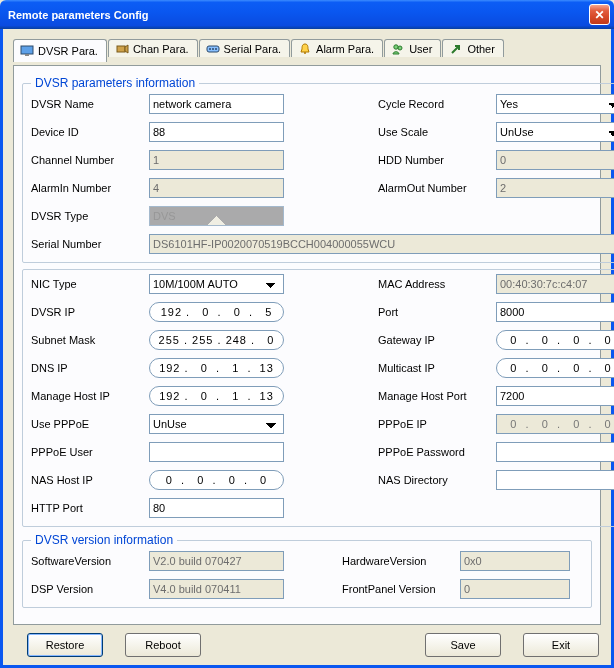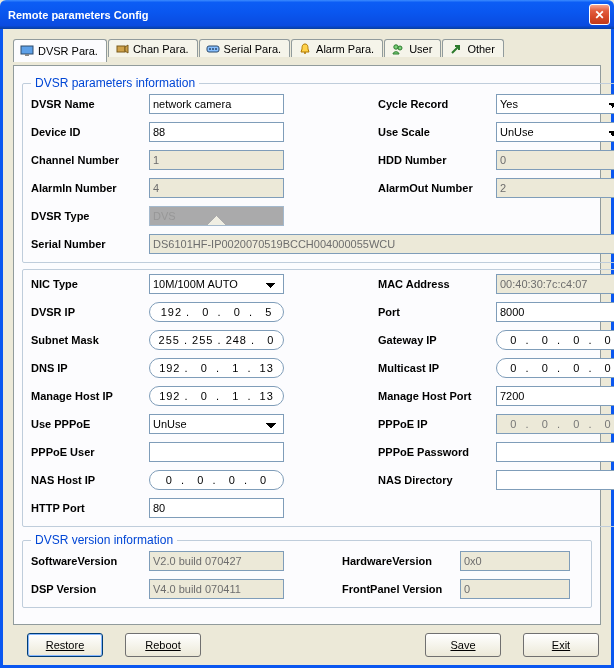--- a/index.html
+++ b/index.html
@@ -44,21 +44,21 @@
 fieldset.group {
   border: 1px solid #BFCDDB; border-radius: 2px;
   margin: 2px 0 6px 0; padding: 4px 8px 8px 8px;
 }
 fieldset.group > legend {
   color: #0046D5; padding: 0 4px; font-size: 12px;
 }
 
 .grid { display: grid; grid-template-columns: 110px 135px 78px 110px 130px; column-gap: 8px; row-gap: 8px; align-items: center; }
 .grid.ver { grid-template-columns: 110px 135px 42px 110px 110px; }
-.lbl { color: #000; font-weight: bold; }
+.lbl { color: #000; }
 .gap { }
 
 input[type=text], select {
   height: 20px; border: 1px solid #7F9DB9; background: #fff; padding: 1px 3px;
   font-family: Tahoma, sans-serif; font-size: 11px; width: 100%;
 }
 input[type=text].ro, select.ro { background: #ECE9D8; color: #6d6d6d;}
 input[type=text].ro2 { background:#ECE9D8; color:#777; text-align:center; letter-spacing:1px; }
 .ip { text-align:center; letter-spacing: 1px; border-radius: 10px; }
 .full { grid-column: 2 / span 4; }
@@ -74,21 +74,20 @@
 select.ro {
   background-image: linear-gradient(45deg, transparent 50%, #888 50%), linear-gradient(135deg, #888 50%, transparent 50%);
 }
 
 .btnbar { display:flex; gap: 22px; margin: 8px 8px 0 20px; }
 .btnbar .spacer { flex:1; }
 button.win {
   height: 24px; min-width: 76px; padding: 0 12px;
   border: 1px solid #707070; background: linear-gradient(#fff,#ECE9D8);
   border-radius: 3px;
-  text-decoration: underline;
 }
 button.win.default { border: 1px solid #003C74; box-shadow: inset 0 0 0 1px #86B7FF; }
 </style>
 </head>
 <body>
 
 <div class="titlebar">
   <span>Remote parameters Config</span>
   <span class="close-btn">✕</span>
 </div>

